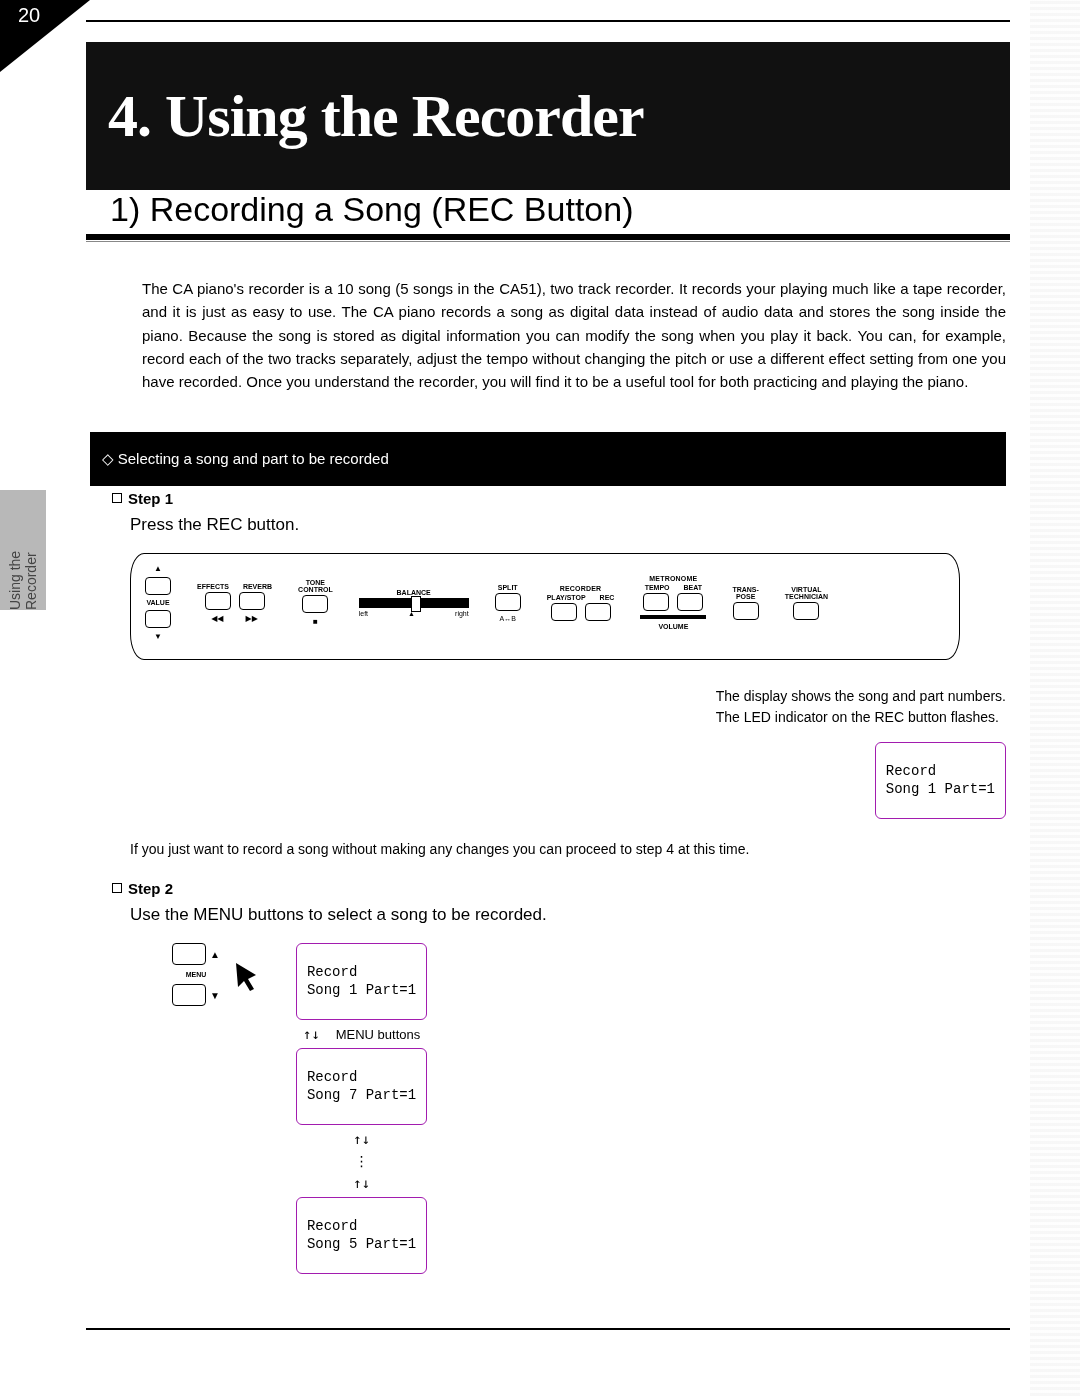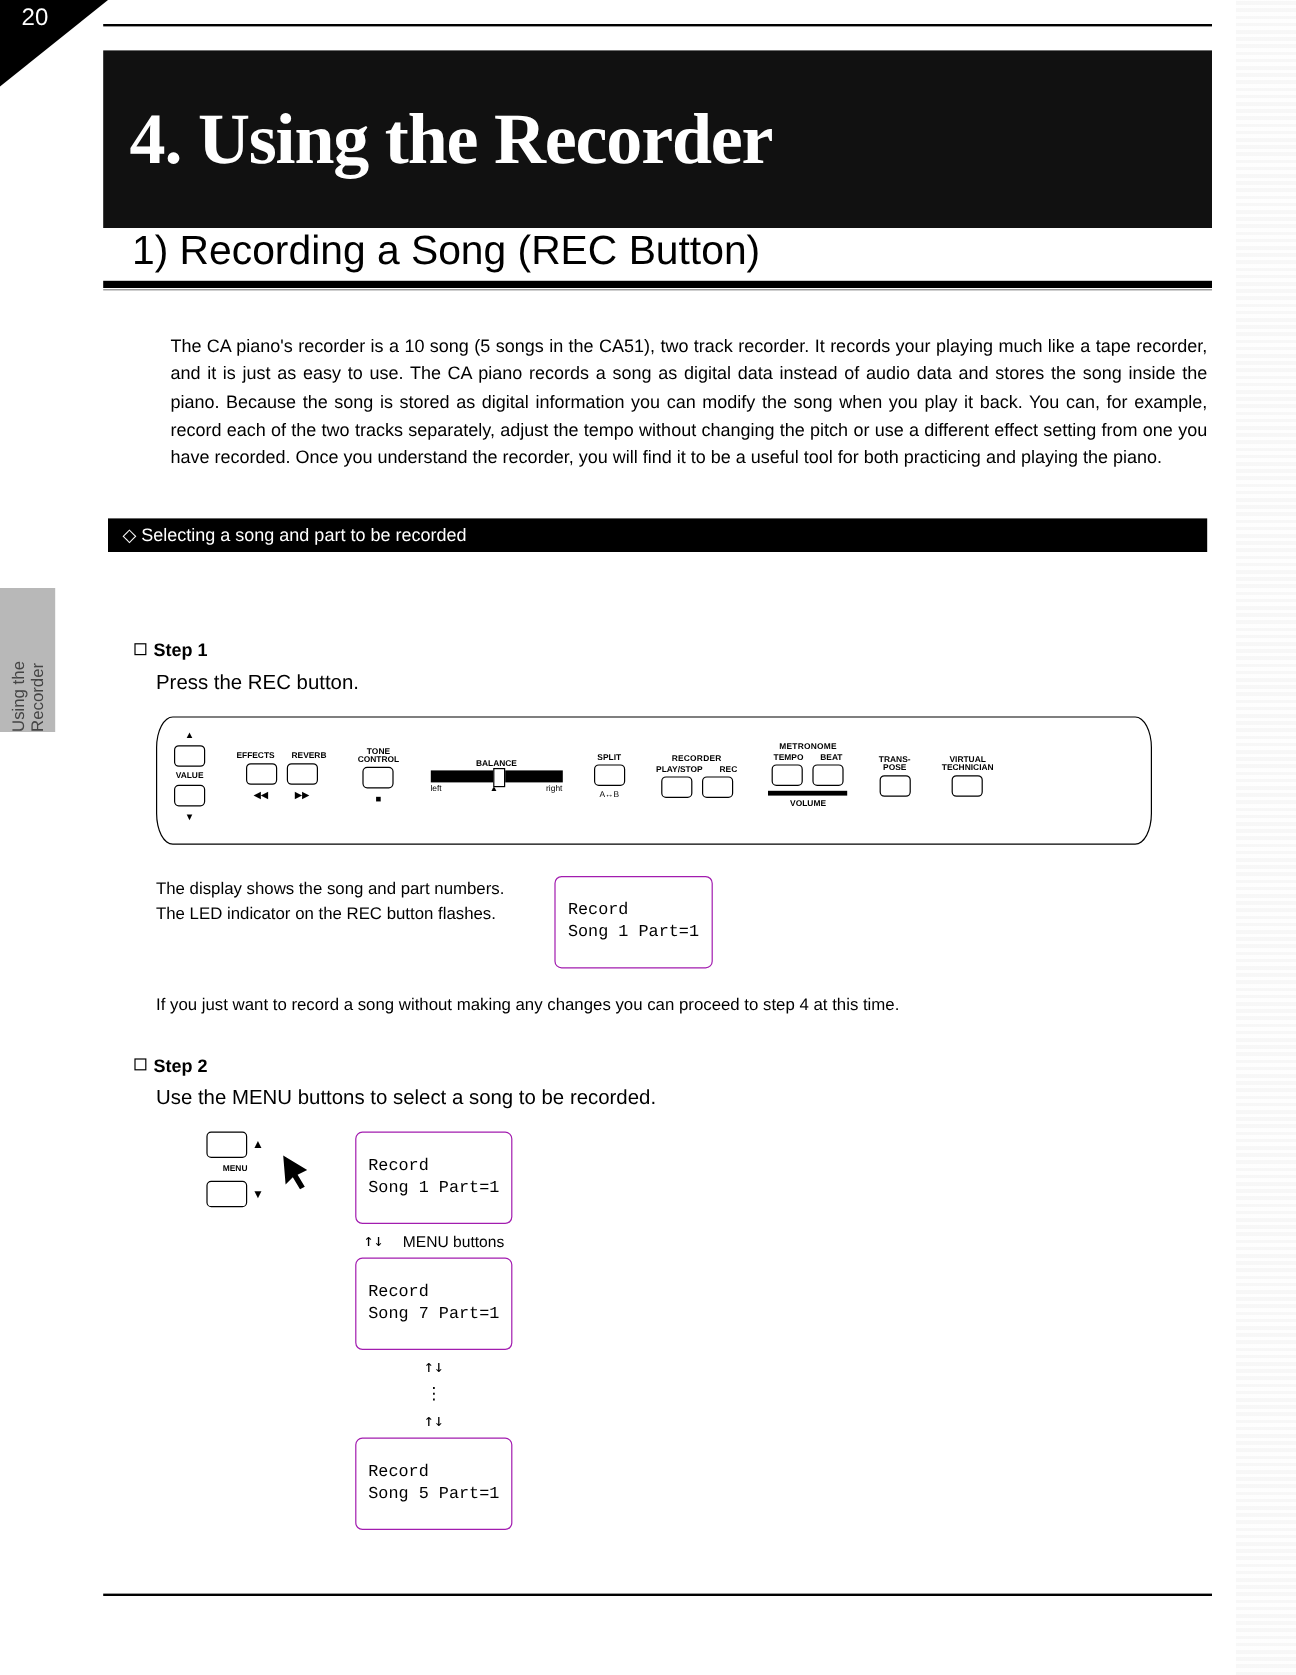--- a/index.html
+++ b/index.html
@@ -72,21 +72,21 @@
       left: 142px; right: 74px; top: 277px;
       font-size: 15px;
       line-height: 1.55;
       text-align: justify;
     }
     .subsection-bar {
       position: absolute;
       left: 90px; right: 74px; top: 432px;
       background: #000;
       color: #fff;
-      padding: 5px 12px;
+      padding: 18px 12px;
       font-size: 15px;
     }
     .sidebar-tab {
       position: absolute;
       left: 0; top: 490px;
       width: 46px; height: 120px;
       background: #b8b8b8;
       display: flex;
       align-items: center;
       justify-content: center;
@@ -186,21 +186,21 @@
 
 <div class="section-heading">1) Recording a Song (REC Button)</div>
 <div class="section-underline"></div>
 
 <div class="intro-paragraph">The CA piano's recorder is a 10 song (5 songs in the CA51), two track recorder. It records your playing much like a tape recorder, and it is just as easy to use. The CA piano records a song as digital data instead of audio data and stores the song inside the piano. Because the song is stored as digital information you can modify the song when you play it back. You can, for example, record each of the two tracks separately, adjust the tempo without changing the pitch or use a different effect setting from one you have recorded. Once you understand the recorder, you will find it to be a useful tool for both practicing and playing the piano.</div>
 
 <div class="subsection-bar">◇ Selecting a song and part to be recorded</div>
 
 <div class="sidebar-tab">Using the Recorder</div>
 
-<div class="step-block" style="top: 490px; margin-top: 44px;">
+<div class="step-block" style="top: 490px;">
   <div class="step-label"><span class="step-square"></span><span>Step 1</span></div>
   <div class="step-action">Press the REC button.</div>
 
   <div class="panel-box">
     <div class="panel-row">
       <div class="value-col">
         <span style="font-size:8px;">▲</span>
         <div class="mini-btn"></div>
         <span class="tiny small-caps">VALUE</span>
         <div class="mini-btn"></div>
@@ -278,21 +278,21 @@
       </div>
 
       <div class="single-col">
         <span class="tiny small-caps" style="white-space:pre;text-align:center;">VIRTUAL
 TECHNICIAN</span>
         <div class="mini-btn"></div>
       </div>
     </div>
   </div>
 
-  <div class="lcd-row" style="margin-top:26px; align-items:flex-start;">
+  <div class="lcd-row" style="margin-top:26px; align-items:flex-end;flex-direction:column;">
     <div>
       <div class="below-text">The display shows the song and part numbers.</div>
       <div class="below-text">The LED indicator on the REC button flashes.</div>
     </div>
     <div style="flex:0 0 auto; margin-left:28px;">
       <div class="lcd"><span>Record</span>
 <span>Song 1 Part=1</span></div>
     </div>
   </div>
 

